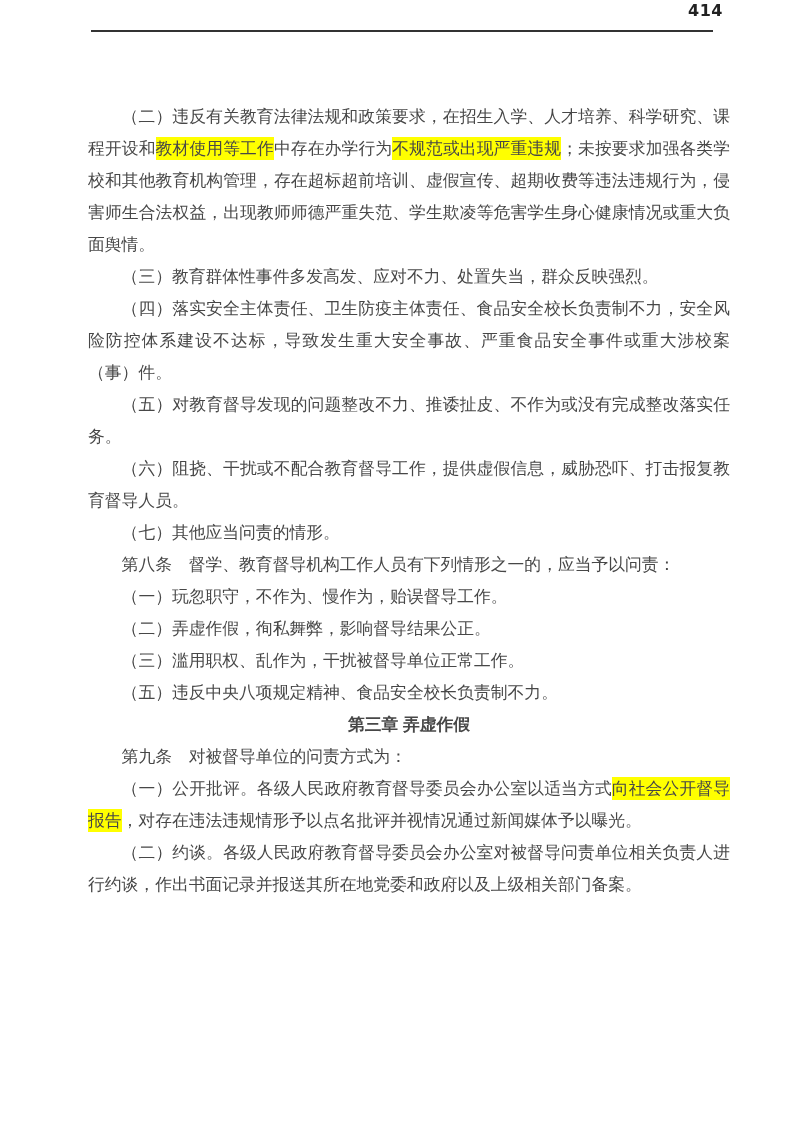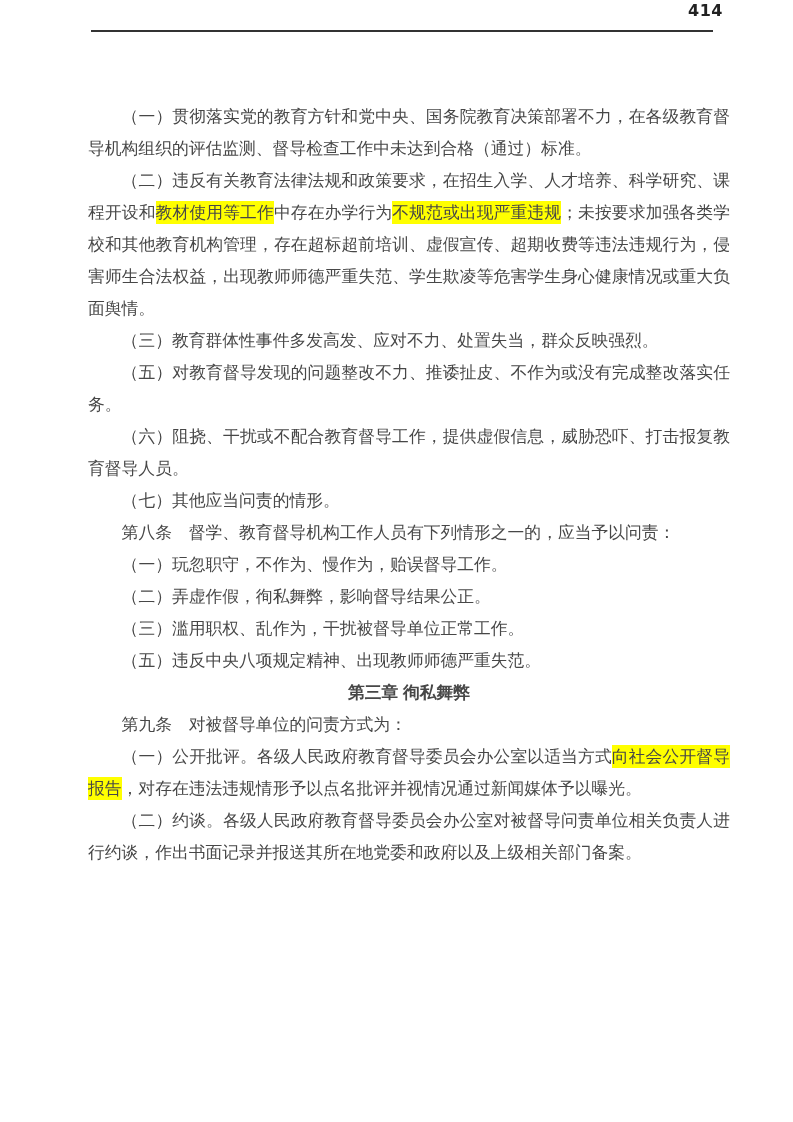--- a/index.html
+++ b/index.html
@@ -61,29 +61,29 @@
     padding: 2px 0;
   }
 </style>
 </head>
 <body>
 
 <div class="page">
   <div class="page-number">414</div>
   <div class="header-rule"></div>
   <div class="doc">
-      <p class="para"><span>（一）贯彻落实党的教育方针和党中央、国务院教育决策部署不力，在各级教育督导机构组织的评估监测、督导检查工作中未达到合格（通过）标准。</span></p>
       <p class="para"><span>（二）违反有关教育法律法规和政策要求，在招生入学、人才培养、科学研究、课程开设和</span><span class="hl">教材使用等工作</span><span>中存在办学行为</span><span class="hl">不规范或出现严重违规</span><span>；未按要求加强各类学校和其他教育机构管理，存在超标超前培训、虚假宣传、超期收费等违法违规行为，侵害师生合法权益，出现教师师德严重失范、学生欺凌等危害学生身心健康情况或重大负面舆情。</span></p>
       <p class="para"><span>（三）教育群体性事件多发高发、应对不力、处置失当，群众反映强烈。</span></p>
+      <p class="para"><span>（四）落实安全主体责任、卫生防疫主体责任、食品安全校长负责制不力，安全风险防控体系建设不达标，导致发生重大安全事故、严重食品安全事件或重大涉校案（事）件。</span></p>
       <p class="para"><span>（五）对教育督导发现的问题整改不力、推诿扯皮、不作为或没有完成整改落实任务。</span></p>
       <p class="para"><span>（六）阻挠、干扰或不配合教育督导工作，提供虚假信息，威胁恐吓、打击报复教育督导人员。</span></p>
       <p class="para"><span>（七）其他应当问责的情形。</span></p>
       <p class="para"><span>第八条　督学、教育督导机构工作人员有下列情形之一的，应当予以问责：</span></p>
       <p class="para"><span>（一）玩忽职守，不作为、慢作为，贻误督导工作。</span></p>
       <p class="para"><span>（二）弄虚作假，徇私舞弊，影响督导结果公正。</span></p>
       <p class="para"><span>（三）滥用职权、乱作为，干扰被督导单位正常工作。</span></p>
-      <p class="para"><span>（五）违反中央八项规定精神、出现教师师德严重失范。</span></p>
-      <p class="heading"><span>第三章 徇私舞弊</span></p>
+      <p class="para"><span>（五）违反中央八项规定精神、食品安全校长负责制不力。</span></p>
+      <p class="heading"><span>第三章 弄虚作假</span></p>
       <p class="para"><span>第九条　对被督导单位的问责方式为：</span></p>
       <p class="para"><span>（一）公开批评。各级人民政府教育督导委员会办公室以适当方式</span><span class="hl">向社会公开督导报告</span><span>，对存在违法违规情形予以点名批评并视情况通过新闻媒体予以曝光。</span></p>
       <p class="para"><span>（二）约谈。各级人民政府教育督导委员会办公室对被督导问责单位相关负责人进行约谈，作出书面记录并报送其所在地党委和政府以及上级相关部门备案。</span></p>
     </div>
 </div>
 
 </body></html>

